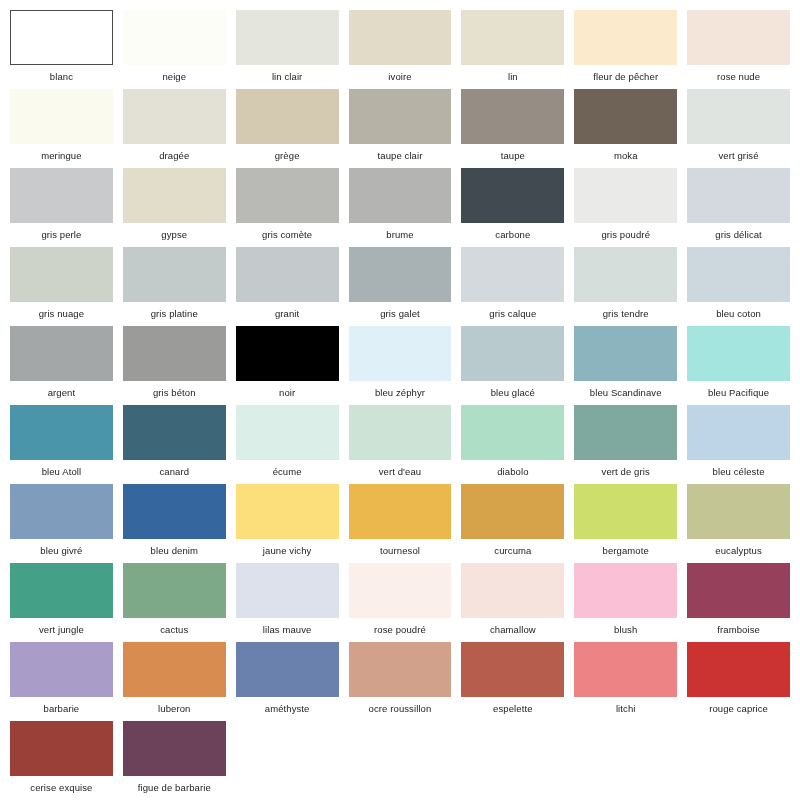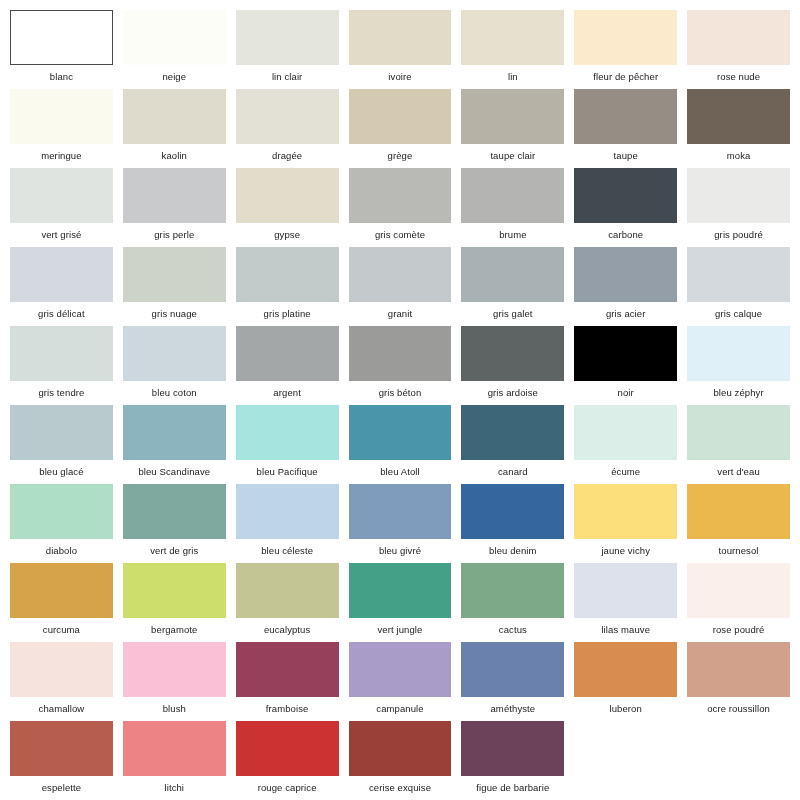--- a/index.html
+++ b/index.html
@@ -78,24 +78,20 @@
     </div>
     <div class="swatch-cell">
       <div class="swatch-chip" style="background-color: rgb(244, 229, 218);"></div>
       <div class="swatch-label">rose nude</div>
     </div>
     <div class="swatch-cell">
       <div class="swatch-chip" style="background-color: rgb(251, 250, 238);"></div>
       <div class="swatch-label">meringue</div>
     </div>
     <div class="swatch-cell">
-      <div class="swatch-chip" style="background-color: rgb(222, 219, 205);"></div>
-      <div class="swatch-label">kaolin</div>
-    </div>
-    <div class="swatch-cell">
       <div class="swatch-chip" style="background-color: rgb(227, 224, 213);"></div>
       <div class="swatch-label">dragée</div>
     </div>
     <div class="swatch-cell">
       <div class="swatch-chip" style="background-color: rgb(212, 202, 177);"></div>
       <div class="swatch-label">grège</div>
     </div>
     <div class="swatch-cell">
       <div class="swatch-chip" style="background-color: rgb(183, 178, 166);"></div>
       <div class="swatch-label">taupe clair</div>
@@ -150,48 +146,40 @@
     </div>
     <div class="swatch-cell">
       <div class="swatch-chip" style="background-color: rgb(196, 201, 204);"></div>
       <div class="swatch-label">granit</div>
     </div>
     <div class="swatch-cell">
       <div class="swatch-chip" style="background-color: rgb(168, 178, 180);"></div>
       <div class="swatch-label">gris galet</div>
     </div>
     <div class="swatch-cell">
-      <div class="swatch-chip" style="background-color: rgb(147, 158, 169);"></div>
-      <div class="swatch-label">gris acier</div>
-    </div>
-    <div class="swatch-cell">
       <div class="swatch-chip" style="background-color: rgb(212, 217, 222);"></div>
       <div class="swatch-label">gris calque</div>
     </div>
     <div class="swatch-cell">
       <div class="swatch-chip" style="background-color: rgb(214, 222, 220);"></div>
       <div class="swatch-label">gris tendre</div>
     </div>
     <div class="swatch-cell">
       <div class="swatch-chip" style="background-color: rgb(204, 216, 221);"></div>
       <div class="swatch-label">bleu coton</div>
     </div>
     <div class="swatch-cell">
       <div class="swatch-chip" style="background-color: rgb(164, 167, 168);"></div>
       <div class="swatch-label">argent</div>
     </div>
     <div class="swatch-cell">
       <div class="swatch-chip" style="background-color: rgb(155, 156, 154);"></div>
       <div class="swatch-label">gris béton</div>
     </div>
     <div class="swatch-cell">
-      <div class="swatch-chip" style="background-color: rgb(94, 99, 100);"></div>
-      <div class="swatch-label">gris ardoise</div>
-    </div>
-    <div class="swatch-cell">
       <div class="swatch-chip" style="background-color: rgb(0, 0, 0);"></div>
       <div class="swatch-label">noir</div>
     </div>
     <div class="swatch-cell">
       <div class="swatch-chip" style="background-color: rgb(224, 240, 249);"></div>
       <div class="swatch-label">bleu zéphyr</div>
     </div>
     <div class="swatch-cell">
       <div class="swatch-chip" style="background-color: rgb(184, 202, 205);"></div>
       <div class="swatch-label">bleu glacé</div>
@@ -283,29 +271,29 @@
     <div class="swatch-cell">
       <div class="swatch-chip" style="background-color: rgb(249, 192, 214);"></div>
       <div class="swatch-label">blush</div>
     </div>
     <div class="swatch-cell">
       <div class="swatch-chip" style="background-color: rgb(151, 64, 92);"></div>
       <div class="swatch-label">framboise</div>
     </div>
     <div class="swatch-cell">
       <div class="swatch-chip" style="background-color: rgb(170, 156, 200);"></div>
-      <div class="swatch-label">campanule</div>
+      <div class="swatch-label">barbarie</div>
+    </div>
+    <div class="swatch-cell">
+      <div class="swatch-chip" style="background-color: rgb(217, 140, 80);"></div>
+      <div class="swatch-label">luberon</div>
     </div>
     <div class="swatch-cell">
       <div class="swatch-chip" style="background-color: rgb(107, 129, 173);"></div>
       <div class="swatch-label">améthyste</div>
-    </div>
-    <div class="swatch-cell">
-      <div class="swatch-chip" style="background-color: rgb(217, 140, 80);"></div>
-      <div class="swatch-label">luberon</div>
     </div>
     <div class="swatch-cell">
       <div class="swatch-chip" style="background-color: rgb(210, 161, 139);"></div>
       <div class="swatch-label">ocre roussillon</div>
     </div>
     <div class="swatch-cell">
       <div class="swatch-chip" style="background-color: rgb(183, 93, 77);"></div>
       <div class="swatch-label">espelette</div>
     </div>
     <div class="swatch-cell">

